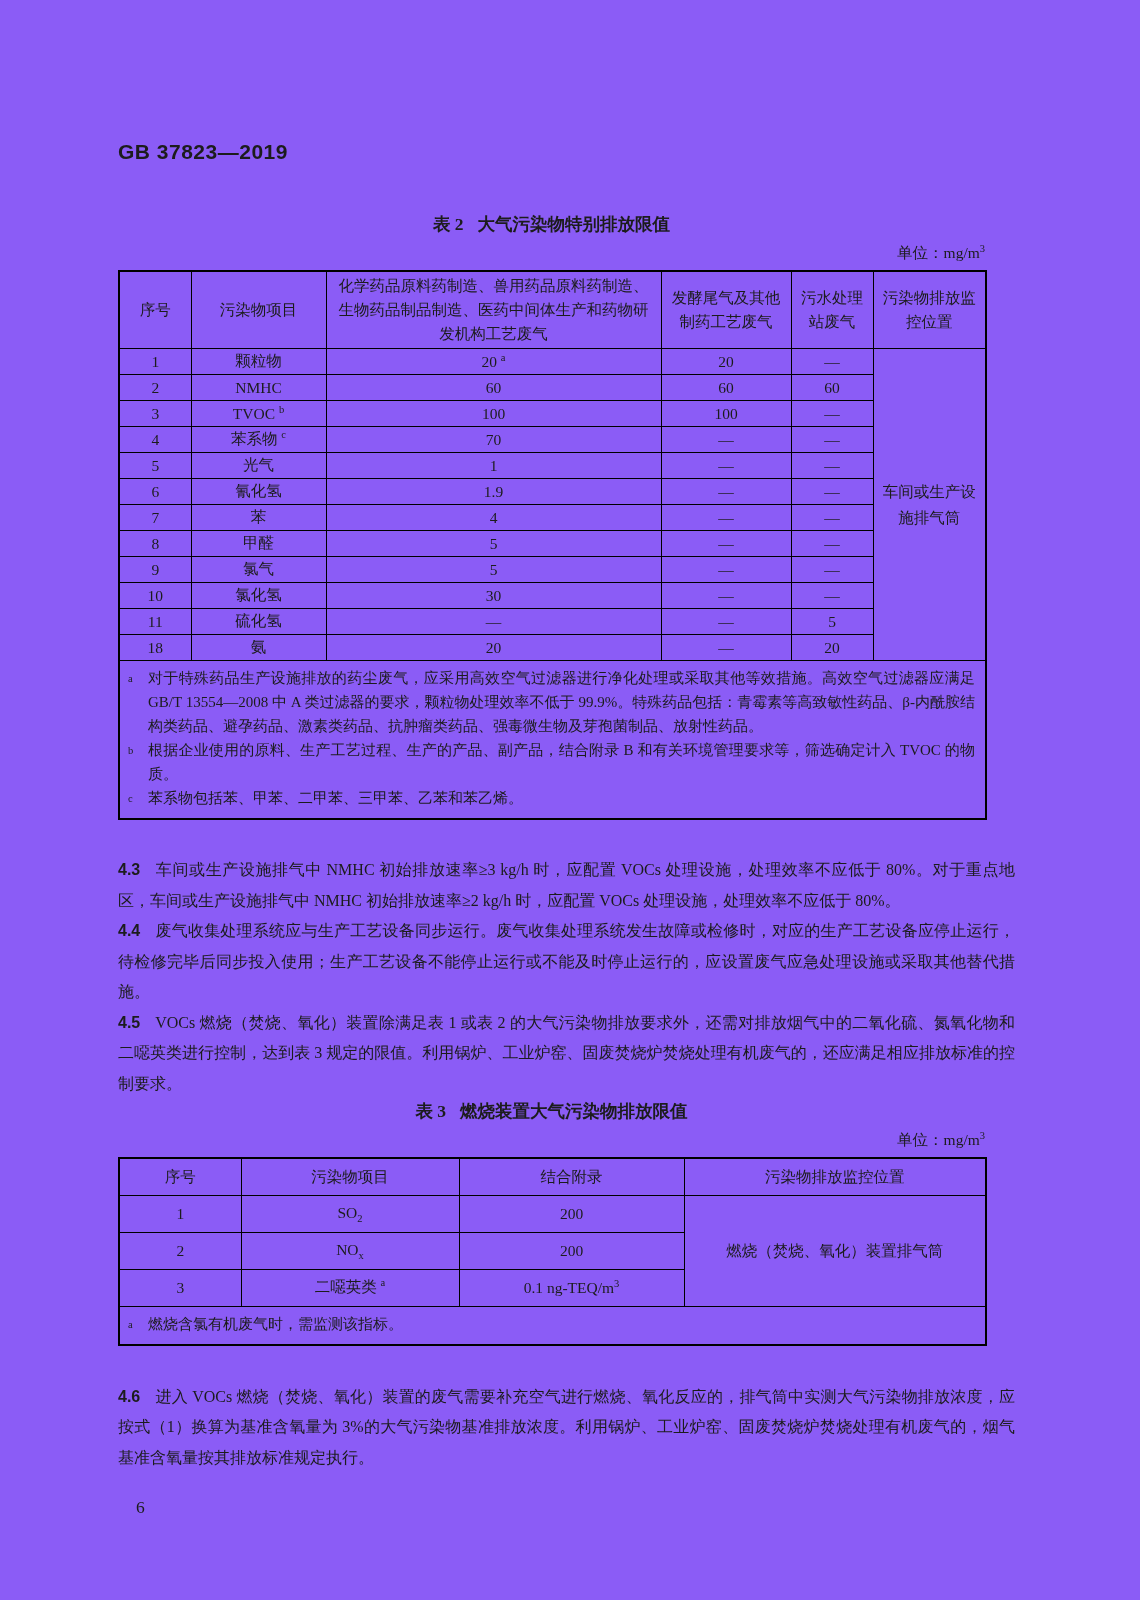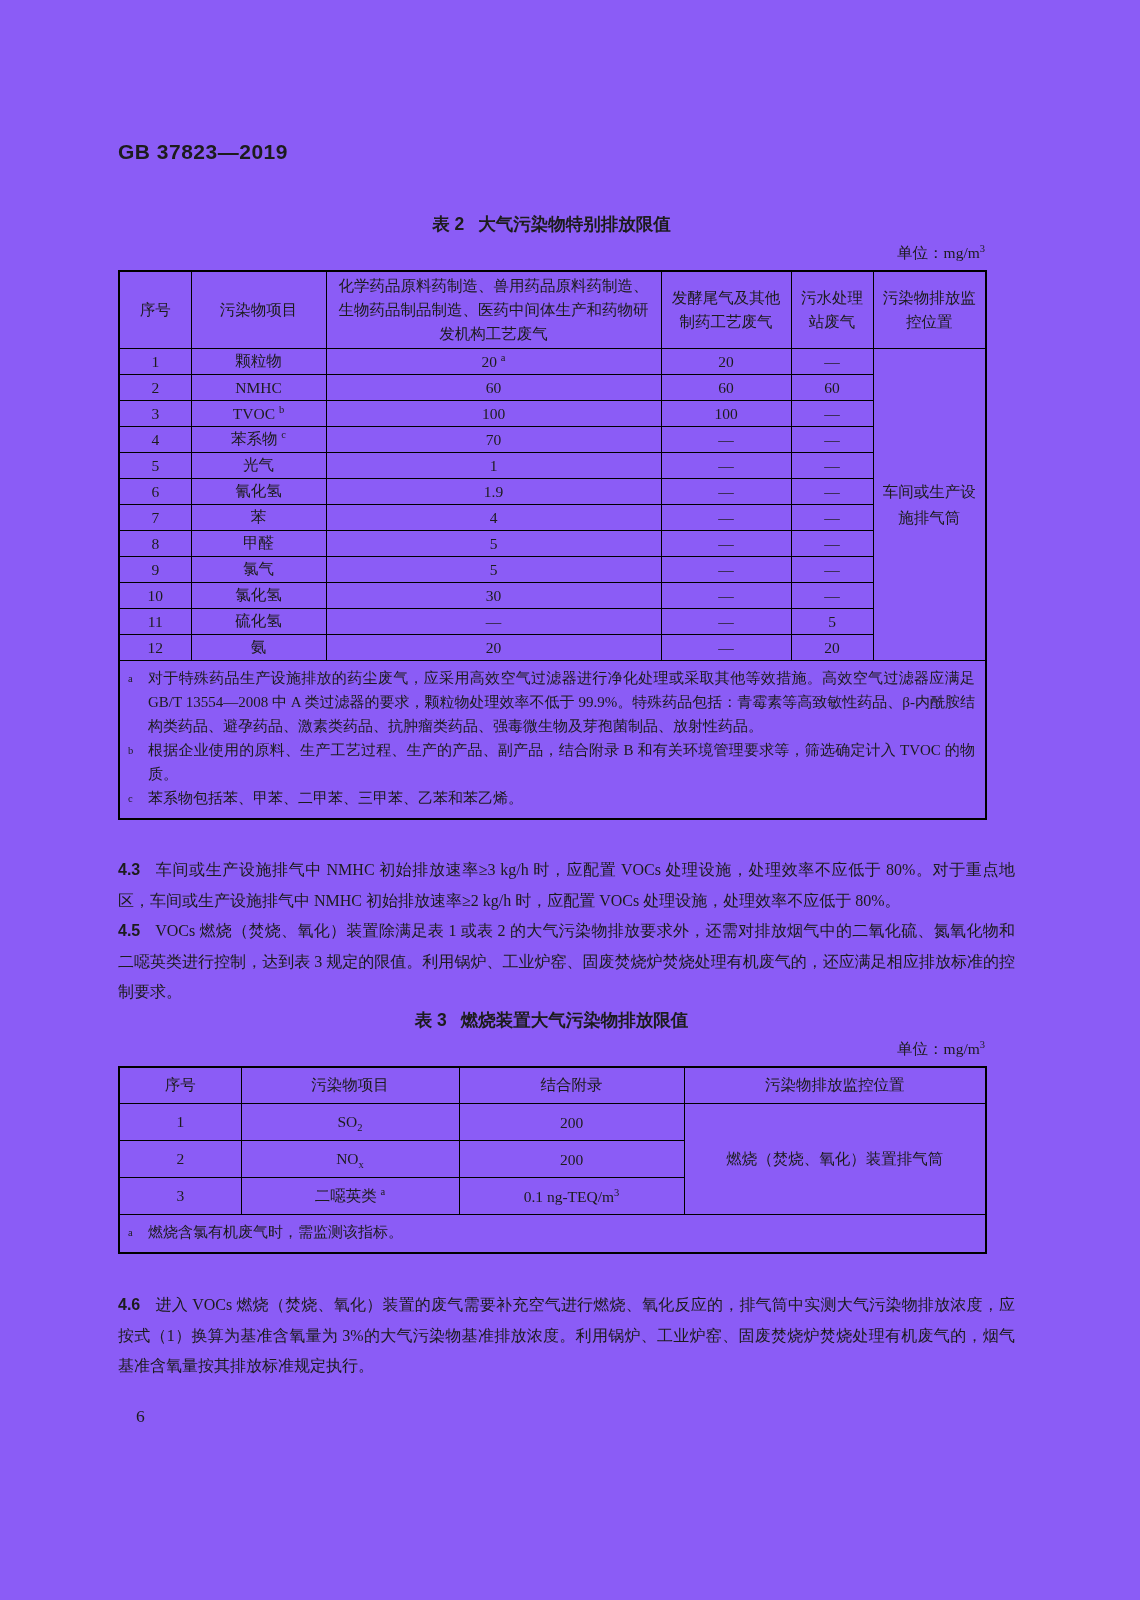--- a/index.html
+++ b/index.html
@@ -4,21 +4,21 @@
 <style>
   html,body { margin:0; padding:0; background:#ffffff; }
   .page {
     width:1140px; height:1600px; background:#8b5cf6; position:relative;
     font-family:"Liberation Serif","DejaVu Serif",serif; color:#1c1c1c;
     box-sizing:border-box; padding:140px 125px 0 118px; overflow:hidden;
   }
   .doc-header { font-family:"Liberation Sans","DejaVu Sans",sans-serif;
     font-weight:bold; font-size:21px; letter-spacing:0.5px; }
   .caption { width:867px; text-align:center; font-weight:bold;
-    font-family:Liberation Sans, sans-serif; font-size:17.5px; }
+    font-family:Liberation Serif, serif; font-size:17.5px; }
   .cap2 { margin-top:48px; }
   .cap3 { margin-top:0; }
   .cap-prefix { margin-right:14px; }
   .unit { width:867px; text-align:right; font-size:15.5px; margin-top:7px; }
   sup { font-size:10.5px; }
   sub { font-size:10.5px; }
   table { border-collapse:collapse; width:867px; table-layout:fixed;
     margin-top:6px; border:2px solid #000; }
   td { border:1px solid #000; text-align:center; vertical-align:middle;
     font-size:15.5px; padding:1px 4px; box-sizing:border-box; overflow:hidden; }
@@ -144,21 +144,21 @@
       <td>—</td>
     </tr>
     <tr class="drow">
       <td>11</td>
       <td><span>硫化氢</span><sup></sup></td>
       <td>—</td>
       <td>—</td>
       <td>5</td>
     </tr>
     <tr class="drow">
-      <td>12</td>
+      <td>18</td>
       <td><span>氨</span><sup></sup></td>
       <td>20</td>
       <td>—</td>
       <td>20</td>
     </tr>
     <tr>
       <td class="fncell" colspan="6">
         <div class="fn">
           <span class="mk">a</span>
           <span class="fntext">对于特殊药品生产设施排放的药尘废气，应采用高效空气过滤器进行净化处理或采取其他等效措施。高效空气过滤器应满足 GB/T 13554—2008 中 A 类过滤器的要求，颗粒物处理效率不低于 99.9%。特殊药品包括：青霉素等高致敏性药品、β-内酰胺结构类药品、避孕药品、激素类药品、抗肿瘤类药品、强毒微生物及芽孢菌制品、放射性药品。</span>
@@ -172,20 +172,23 @@
           <span class="fntext">苯系物包括苯、甲苯、二甲苯、三甲苯、乙苯和苯乙烯。</span>
         </div>
       </td>
     </tr>
   </tbody>
     </table>
 
   <div class="clauses">
     <p class="clause">
       <span class="cnum">4.3</span><span>车间或生产设施排气中 NMHC 初始排放速率≥3 kg/h 时，应配置 VOCs 处理设施，处理效率不应低于 80%。对于重点地区，车间或生产设施排气中 NMHC 初始排放速率≥2 kg/h 时，应配置 VOCs 处理设施，处理效率不应低于 80%。</span>
+    </p>
+    <p class="clause">
+      <span class="cnum">4.4</span><span>废气收集处理系统应与生产工艺设备同步运行。废气收集处理系统发生故障或检修时，对应的生产工艺设备应停止运行，待检修完毕后同步投入使用；生产工艺设备不能停止运行或不能及时停止运行的，应设置废气应急处理设施或采取其他替代措施。</span>
     </p>
     <p class="clause">
       <span class="cnum">4.5</span><span>VOCs 燃烧（焚烧、氧化）装置除满足表 1 或表 2 的大气污染物排放要求外，还需对排放烟气中的二氧化硫、氮氧化物和二噁英类进行控制，达到表 3 规定的限值。利用锅炉、工业炉窑、固废焚烧炉焚烧处理有机废气的，还应满足相应排放标准的控制要求。</span>
     </p>
   </div>
 
   <div class="caption cap3">
     <span class="cap-prefix">表 3</span><span>燃烧装置大气污染物排放限值</span>
   </div>
 

